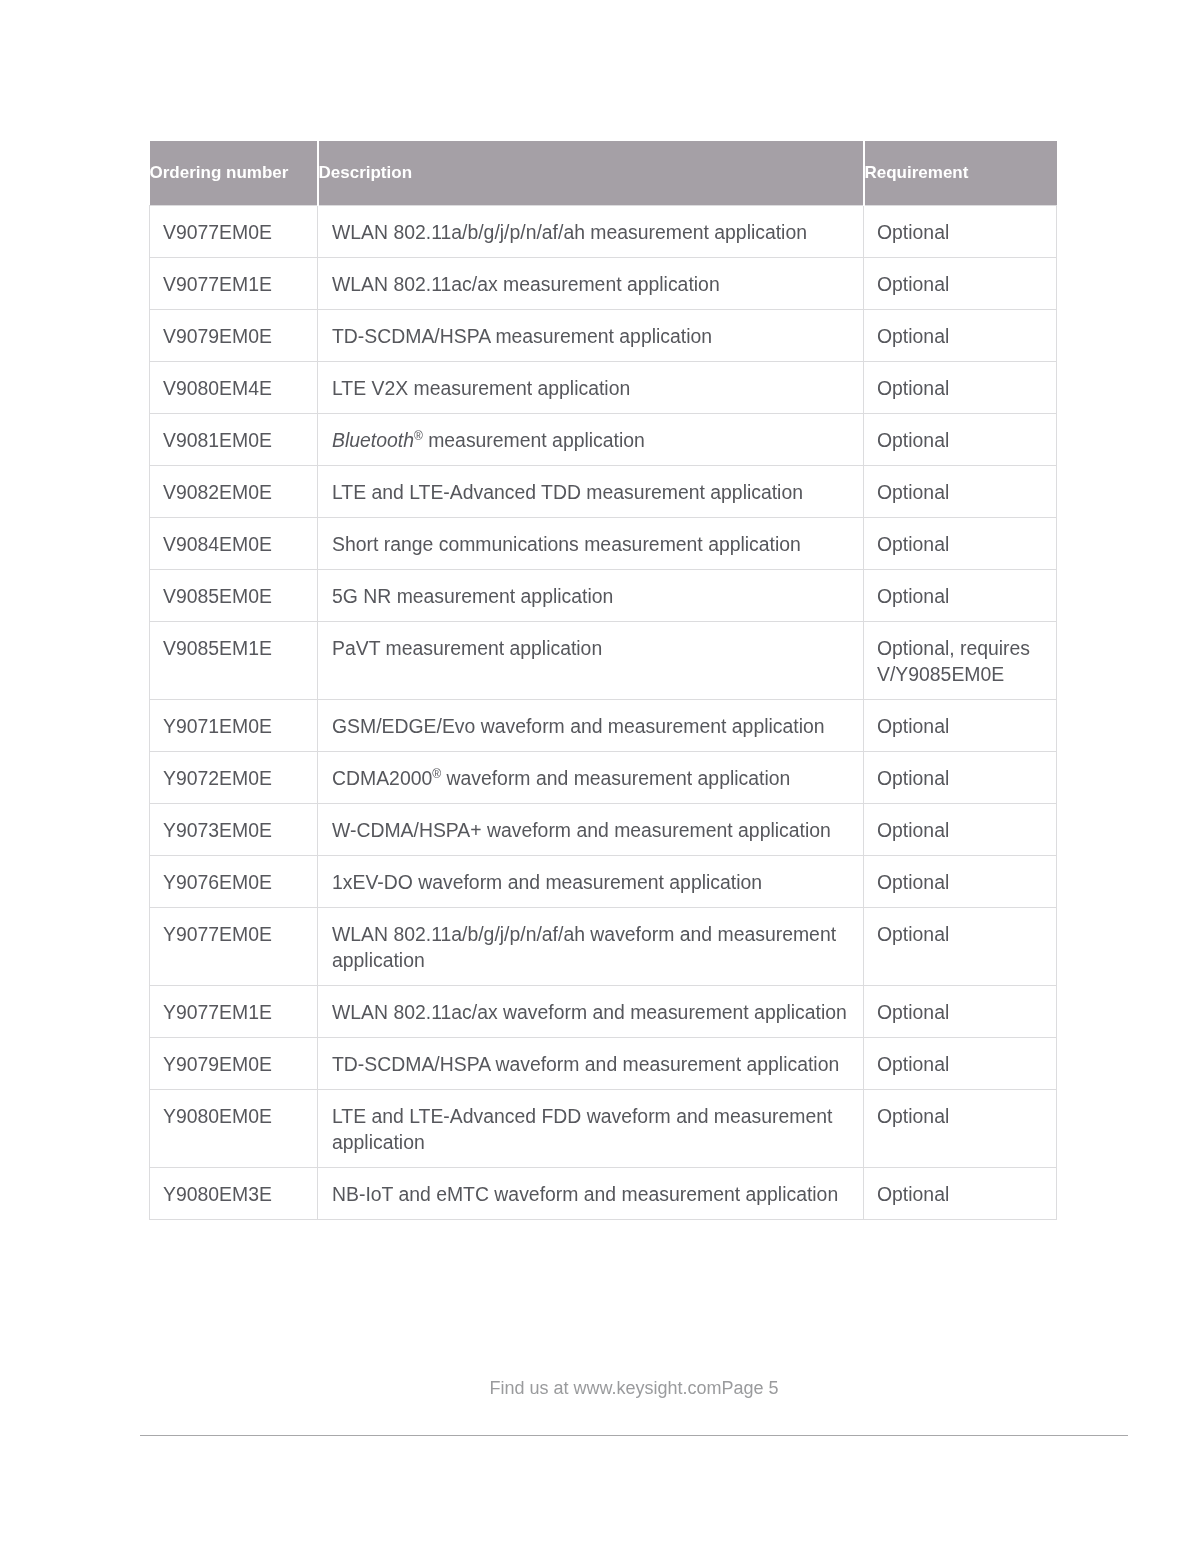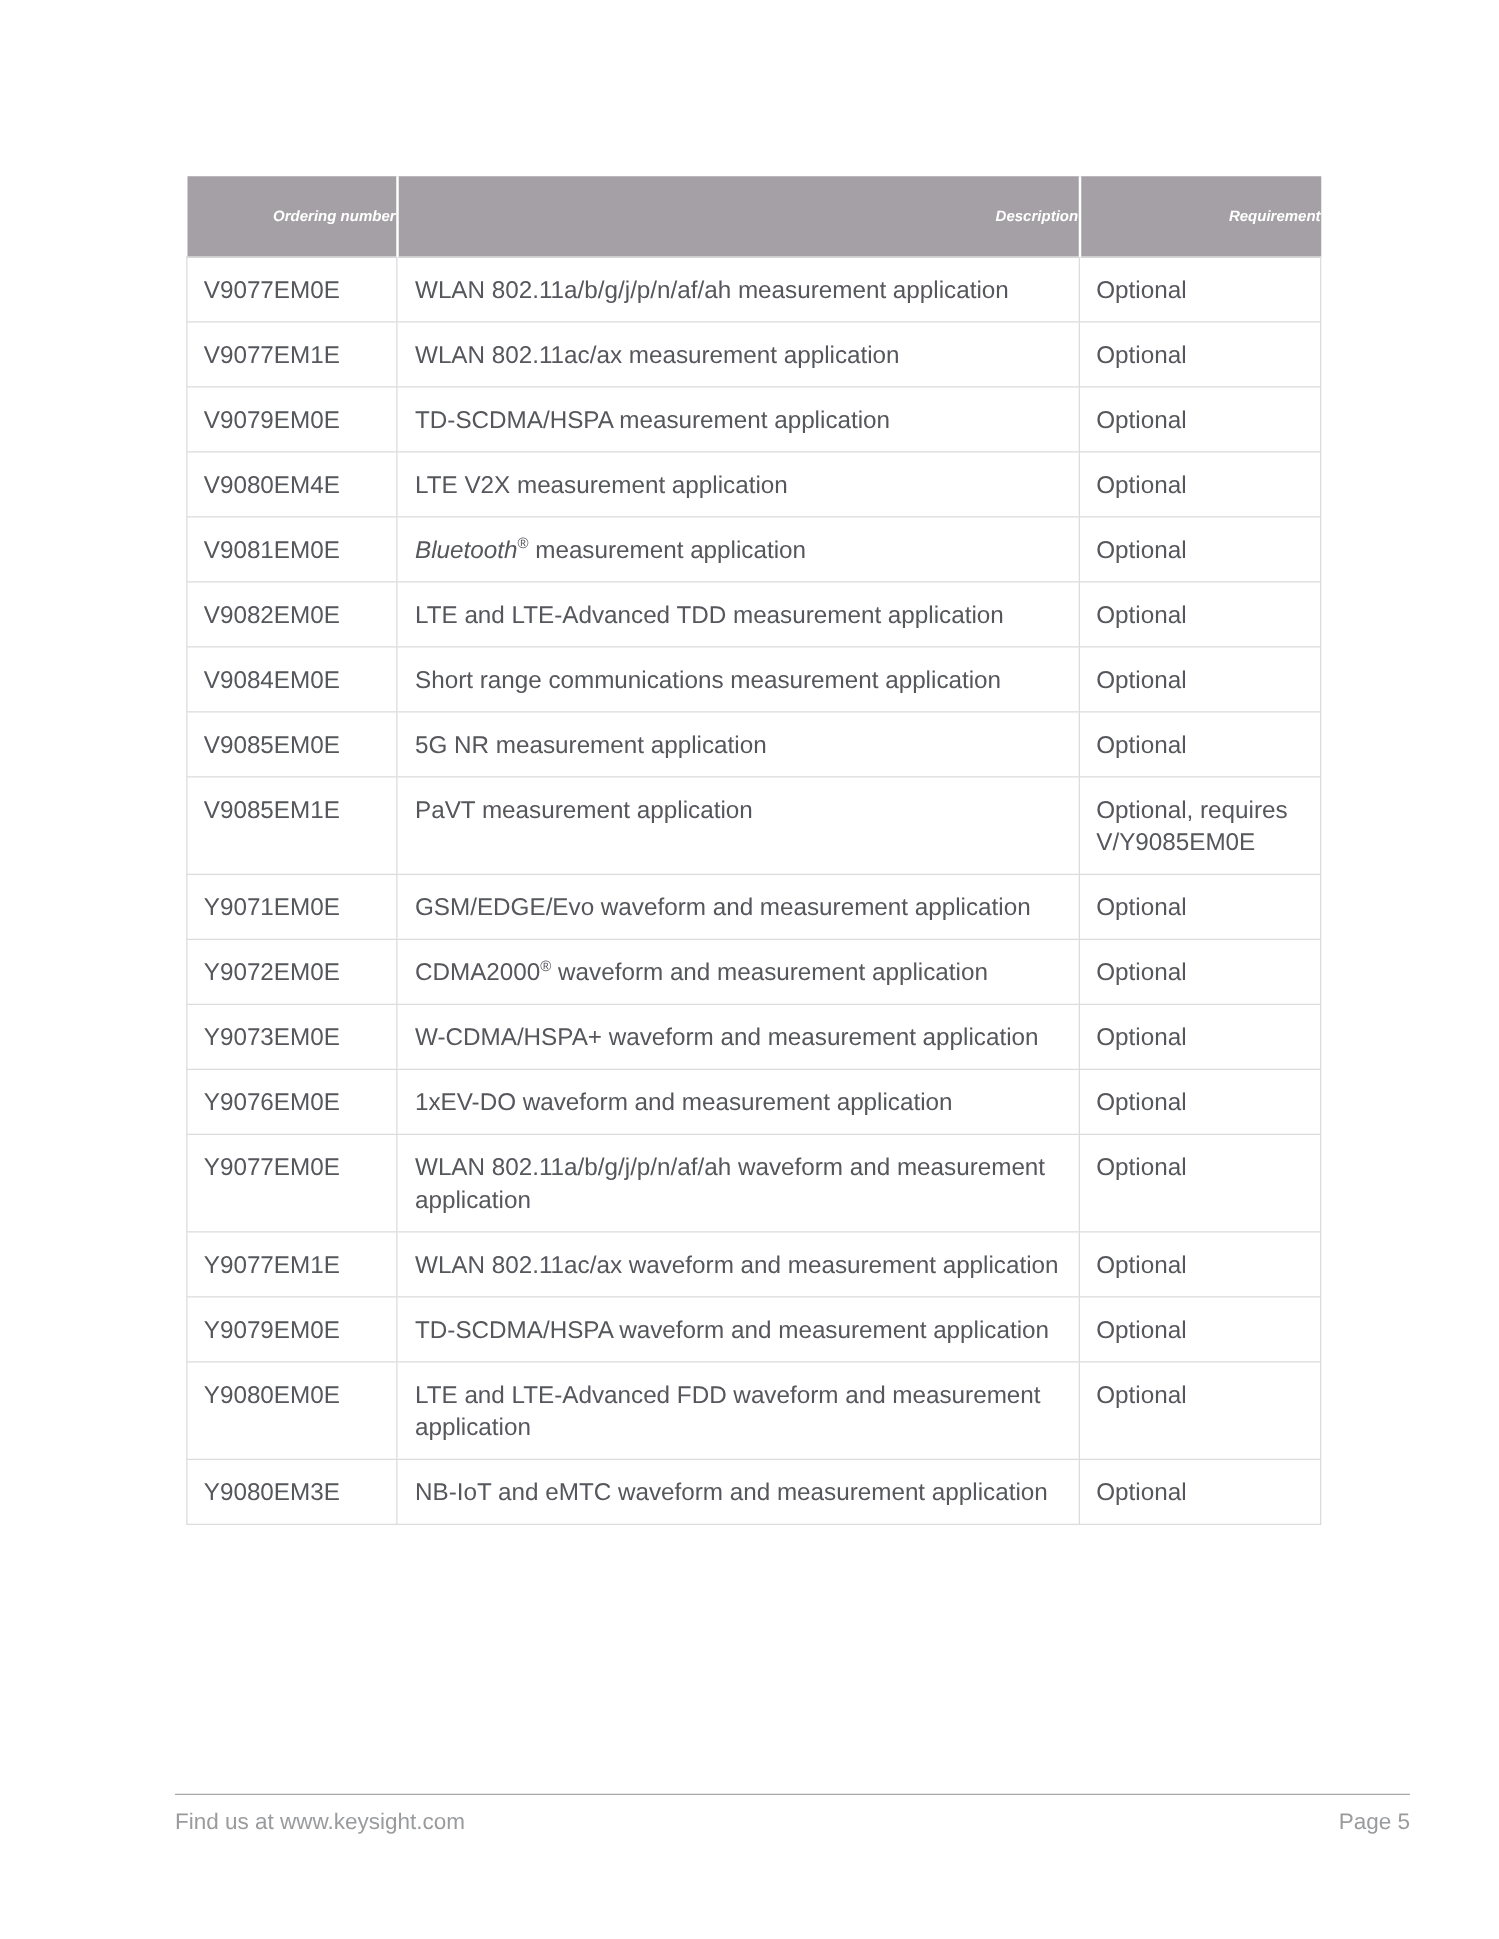--- a/index.html
+++ b/index.html
@@ -19,27 +19,26 @@
     left: 149px;
     top: 141px;
     width: 907px;
     border-collapse: collapse;
     table-layout: fixed;
   }
   .doc-table thead th {
     background: var(--header-bg, #a5a0a6);
     color: var(--header-text, #ffffff);
     font-weight: bold;
-    font-size: 12px;
+    font-size: 17px;
     height: 64px;
-    text-align: right;
+    text-align: left;
     vertical-align: middle;
     padding: 0;
     border: none;
-    font-style: italic;
   }
   .doc-table thead th + th {
     border-left: 2px solid #ffffff;
     margin-left: 36px;
   }
   .doc-table tbody td {
     border: 1px solid var(--border, #dcdcde);
     vertical-align: top;
     padding: 13px 8px 12px 13px;
     font-size: 19.4px;
@@ -63,24 +62,24 @@
     position: absolute;
     left: 140px;
     top: 1435px;
     width: 988px;
     height: 1px;
     background: var(--rule, #a8a8aa);
   }
   .footer-row {
     position: absolute;
     left: 140px;
-    top: 1447px;
+    top: 1378px;
     width: 988px;
     display: flex;
-    justify-content: space-between;
+    justify-content: center;
     align-items: baseline;
     font-size: 18px;
     color: var(--footer-text, #9a9b9d);
   }
 </style>
 </head>
 <body>
 
 <table class="doc-table">
   <colgroup>

